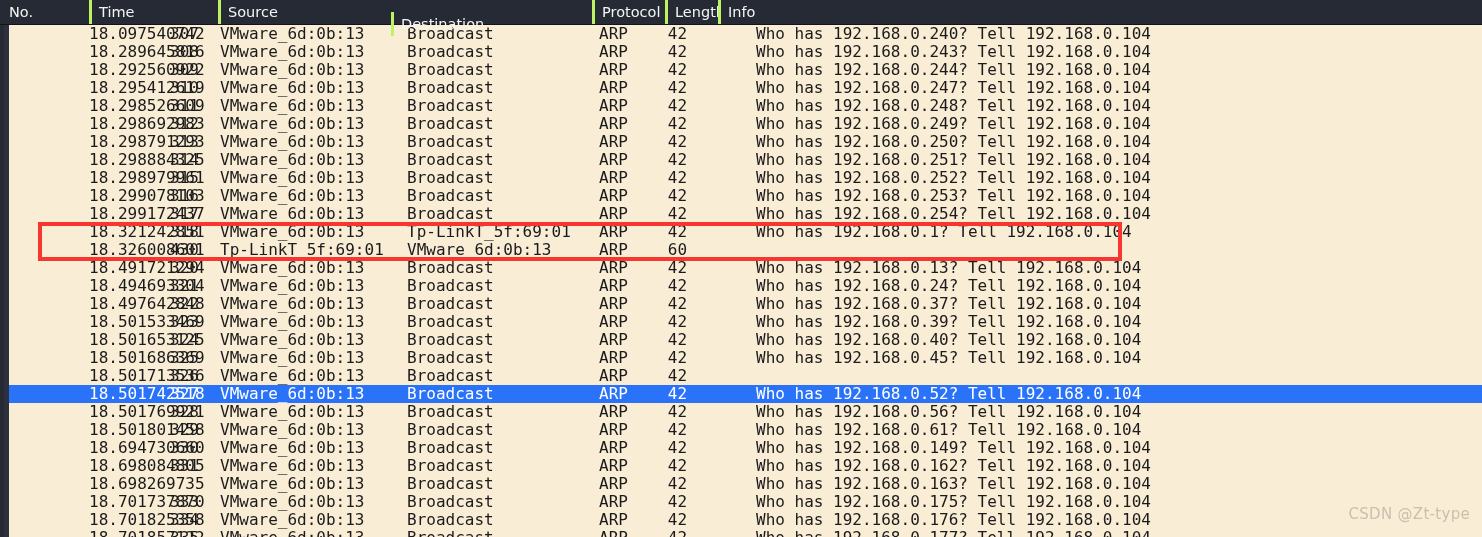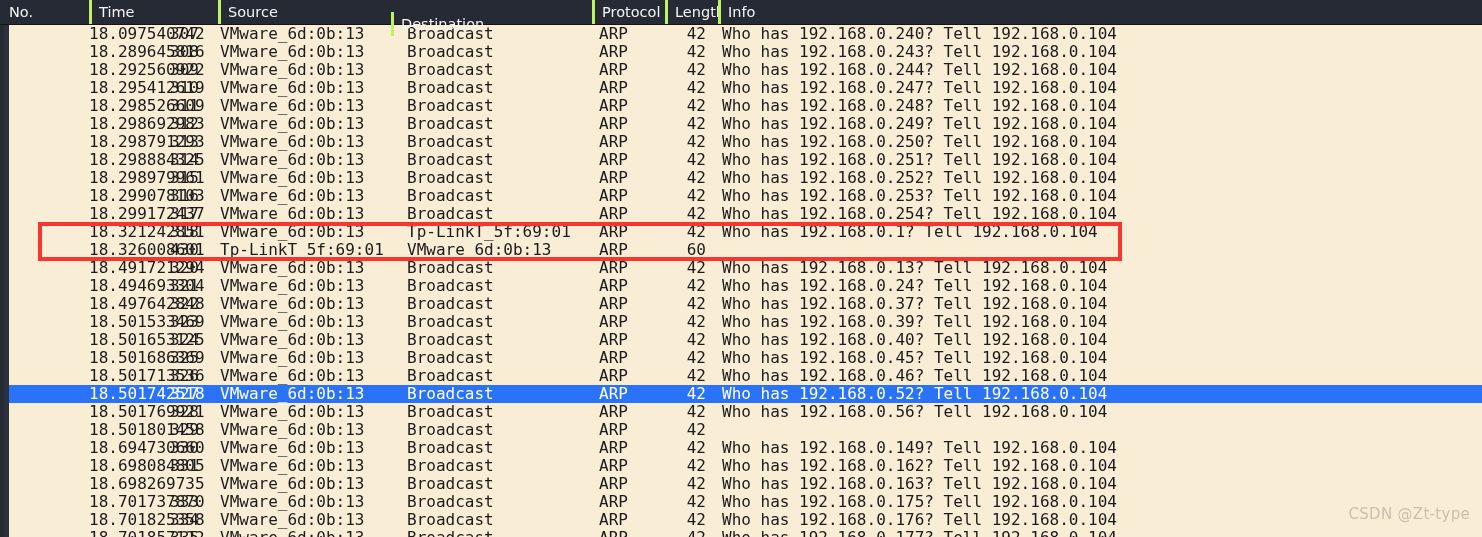--- a/index.html
+++ b/index.html
@@ -92,22 +92,22 @@
     top: 0;
     height: 18px;
     overflow: hidden;
     white-space: nowrap;
   }
   .c-no     { left: 0px;   width: 196px; text-align: right; padding-right: 6px; box-sizing: border-box; }
   .c-time   { left: 80px;  width: 122px; text-align: left; }
   .c-src    { left: 211px; width: 184px; }
   .c-dst    { left: 398px; width: 186px; }
   .c-proto  { left: 590px; width: 66px; }
-  .c-len    { left: 640px; width: 64px;  text-align: right; padding-right: 7px; box-sizing: border-box; }
-  .c-info   { left: 713px; width: 700px; }
+  .c-len    { left: 640px; width: 64px;  text-align: center; padding-right: 7px; box-sizing: border-box; }
+  .c-info   { left: 747px; width: 700px; }
 
   
   .c-time { left: 80px; width: 122px; text-align: left; }
 
   
   .red-box {
     position: absolute;
     left: 38px;
     top: 222px;
     width: 1084px;
@@ -321,21 +321,20 @@
         <div class="cell c-len">42</div>
         <div class="cell c-info">Who has 192.168.0.45? Tell 192.168.0.104</div>
       </div>
       <div class="prow">
         <div class="cell c-no">326</div>
         <div class="cell c-time">18.501713536</div>
         <div class="cell c-src">VMware_6d:0b:13</div>
         <div class="cell c-dst">Broadcast</div>
         <div class="cell c-proto">ARP</div>
         <div class="cell c-len">42</div>
-        <div class="cell c-info">Who has 192.168.0.46? Tell 192.168.0.104</div>
       </div>
       <div class="prow selected">
         <div class="cell c-no">327</div>
         <div class="cell c-time">18.501742518</div>
         <div class="cell c-src">VMware_6d:0b:13</div>
         <div class="cell c-dst">Broadcast</div>
         <div class="cell c-proto">ARP</div>
         <div class="cell c-len">42</div>
         <div class="cell c-info">Who has 192.168.0.52? Tell 192.168.0.104</div>
       </div>
@@ -348,20 +347,21 @@
         <div class="cell c-len">42</div>
         <div class="cell c-info">Who has 192.168.0.56? Tell 192.168.0.104</div>
       </div>
       <div class="prow">
         <div class="cell c-no">329</div>
         <div class="cell c-time">18.501801458</div>
         <div class="cell c-src">VMware_6d:0b:13</div>
         <div class="cell c-dst">Broadcast</div>
         <div class="cell c-proto">ARP</div>
         <div class="cell c-len">42</div>
+        <div class="cell c-info">Who has 192.168.0.61? Tell 192.168.0.104</div>
       </div>
       <div class="prow">
         <div class="cell c-no">330</div>
         <div class="cell c-time">18.694730660</div>
         <div class="cell c-src">VMware_6d:0b:13</div>
         <div class="cell c-dst">Broadcast</div>
         <div class="cell c-proto">ARP</div>
         <div class="cell c-len">42</div>
         <div class="cell c-info">Who has 192.168.0.149? Tell 192.168.0.104</div>
       </div>

